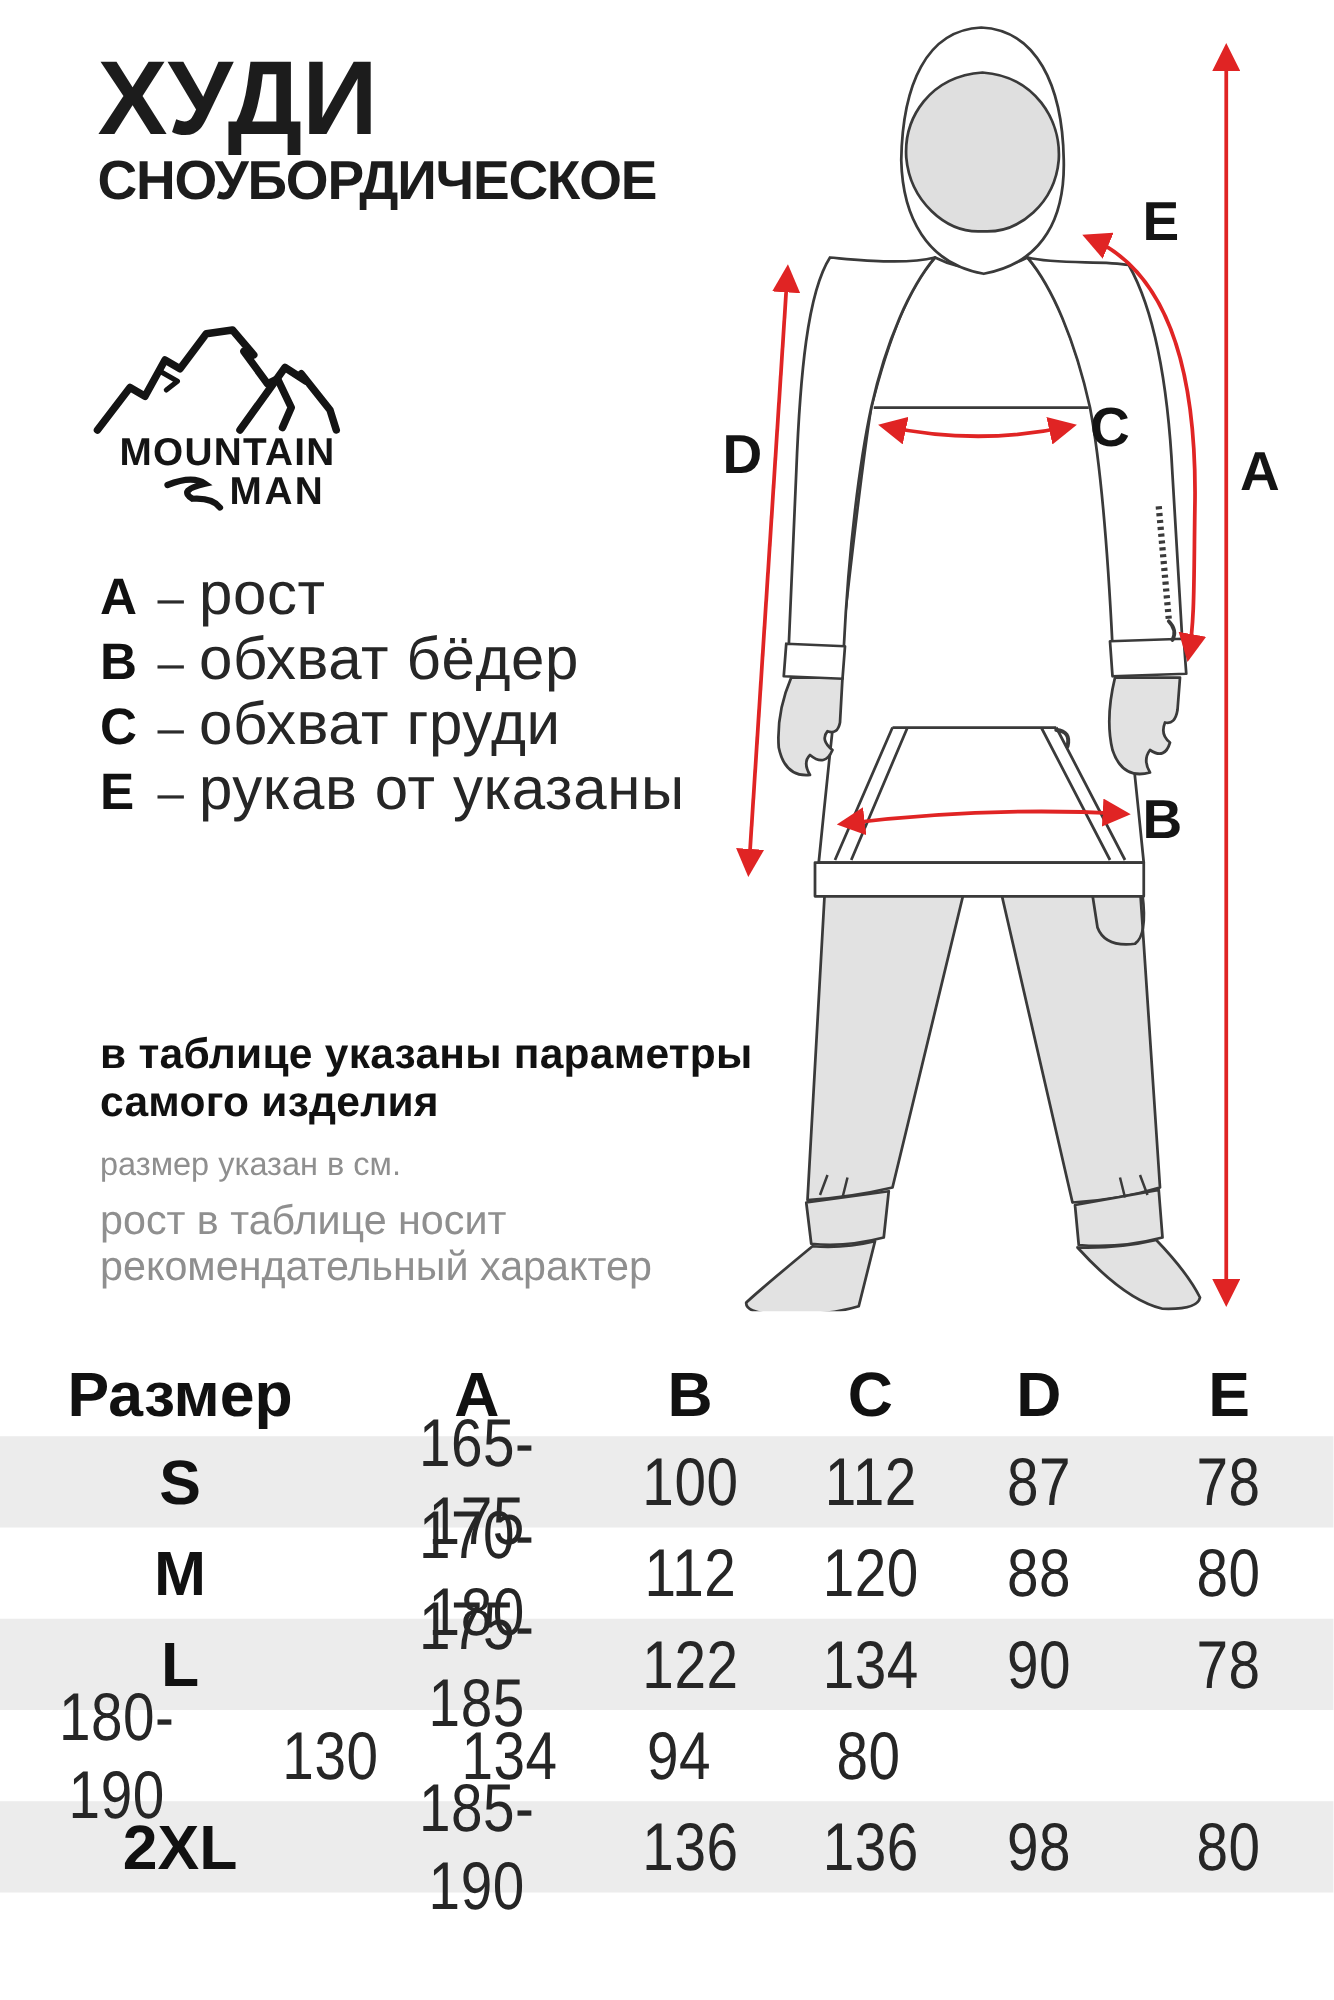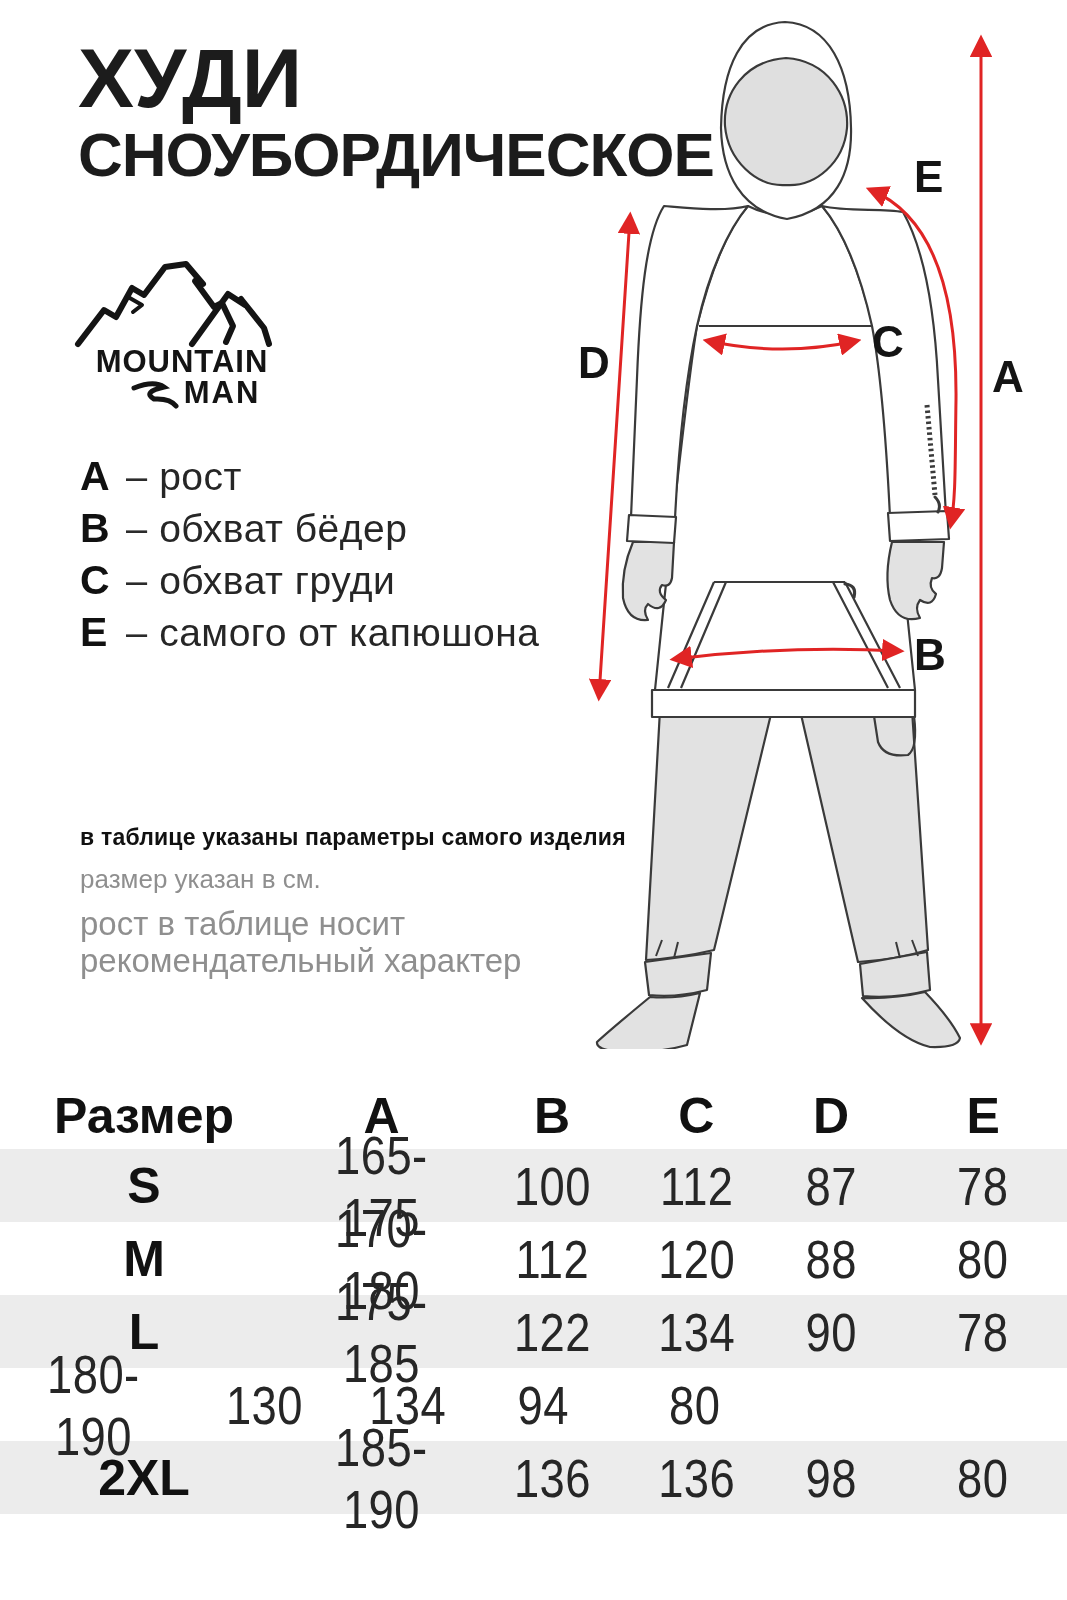--- a/index.html
+++ b/index.html
@@ -3,32 +3,32 @@
 <meta charset="utf-8">
 <style>
   html,body { margin:0; padding:0; background:#ffffff; }
   .page {
     position:relative; width:1067px; height:1600px; background:#ffffff;
     font-family:"Liberation Sans", sans-serif; color:#1c1c1c; overflow:hidden;border-radius:30px;
   }
   
   .title { position:absolute; left:78px; top:36px; }
   .title-line1 { font-size:84px; font-weight:800; line-height:1.02; letter-spacing:0; }
-  .title-line2 { font-size:62px; font-weight:800; line-height:1.05; letter-spacing:-1px; }
+  .title-line2 { font-size:44px; font-weight:800; line-height:1.05; letter-spacing:-1px; }
   
   .logo { position:absolute; left:72px; top:250px; width:222px; height:162px; }
   
   .legend { position:absolute; left:80px; top:450px; }
   .legend-item { height:52px; line-height:52px; white-space:nowrap; }
   .legend-letter { display:inline-block; width:46px; font-size:41px; font-weight:800; color:#111; }
   .legend-sep { font-size:38px; font-weight:300; color:#2b2b2b; margin-right:12px; }
-  .legend-text { font-size:39px; font-weight:300; color:#262626; letter-spacing:0.5px; }
+  .legend-text { font-size:48px; font-weight:300; color:#262626; letter-spacing:0.5px; }
   
   .notes { position:absolute; left:80px; top:824px; width:560px; }
-  .note-primary { font-size:23px; font-weight:700; color:#111; line-height:1.16; letter-spacing:0.2px; }
+  .note-primary { font-size:34px; font-weight:700; color:#111; line-height:1.16; letter-spacing:0.2px; }
   .note-secondary { margin-top:14px; font-size:26px; font-weight:300; color:#8f8f8f; line-height:1.15; }
   .note-tertiary { margin-top:11px; font-size:33px; font-weight:400; color:#8f8f8f; line-height:1.12; width:460px; }
   
   .fig { position:absolute; left:540px; top:0; width:527px; height:1060px; }
   .fig text { font-family:"Liberation Sans", sans-serif; font-weight:800; font-size:44px; fill:#141414; }
   
   .size-table { position:absolute; left:0; top:1049px; width:1067px; }
   .trow { display:flex; height:73px; align-items:center; text-align:center; }
   .thead { height:96px; align-items:flex-end; padding-bottom:4px; background:#fff; }
   .trow.stripe { background:#ececec; }
@@ -64,21 +64,21 @@
     <div class="legend-item">
       <span class="legend-letter">A</span><span class="legend-sep">–</span><span class="legend-text">рост</span>
     </div>
     <div class="legend-item">
       <span class="legend-letter">B</span><span class="legend-sep">–</span><span class="legend-text">обхват бёдер</span>
     </div>
     <div class="legend-item">
       <span class="legend-letter">C</span><span class="legend-sep">–</span><span class="legend-text">обхват груди</span>
     </div>
     <div class="legend-item">
-      <span class="legend-letter">E</span><span class="legend-sep">–</span><span class="legend-text">самого от капюшона</span>
+      <span class="legend-letter">E</span><span class="legend-sep">–</span><span class="legend-text">рукав от указаны</span>
     </div>
   </div>
 
   <div class="notes">
     <div class="note-primary">в таблице указаны параметры самого изделия</div>
     <div class="note-secondary">размер указан в см.</div>
     <div class="note-tertiary">рост в таблице носит рекомендательный характер</div>
   </div>
 
   <svg class="fig" viewBox="540 0 527 1060" aria-hidden="true">

